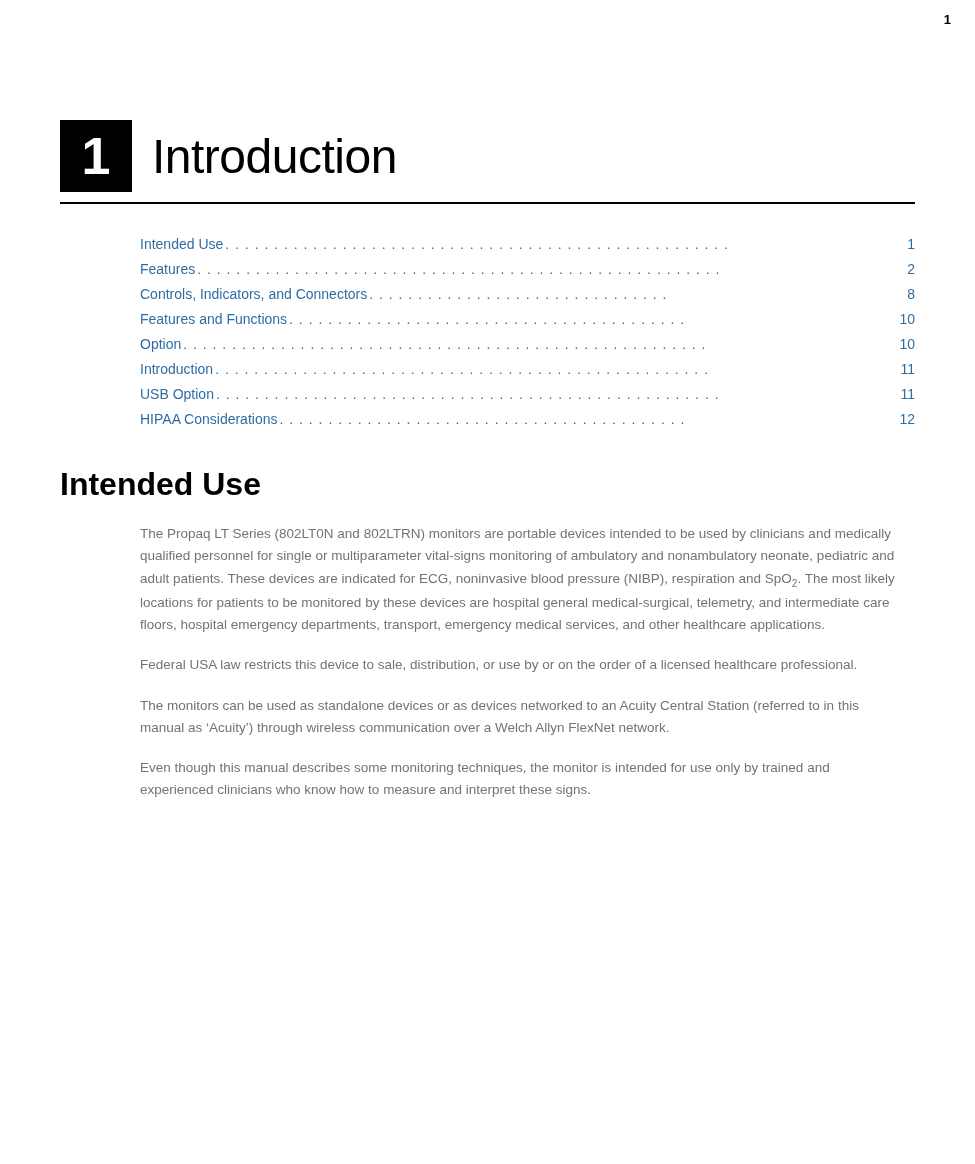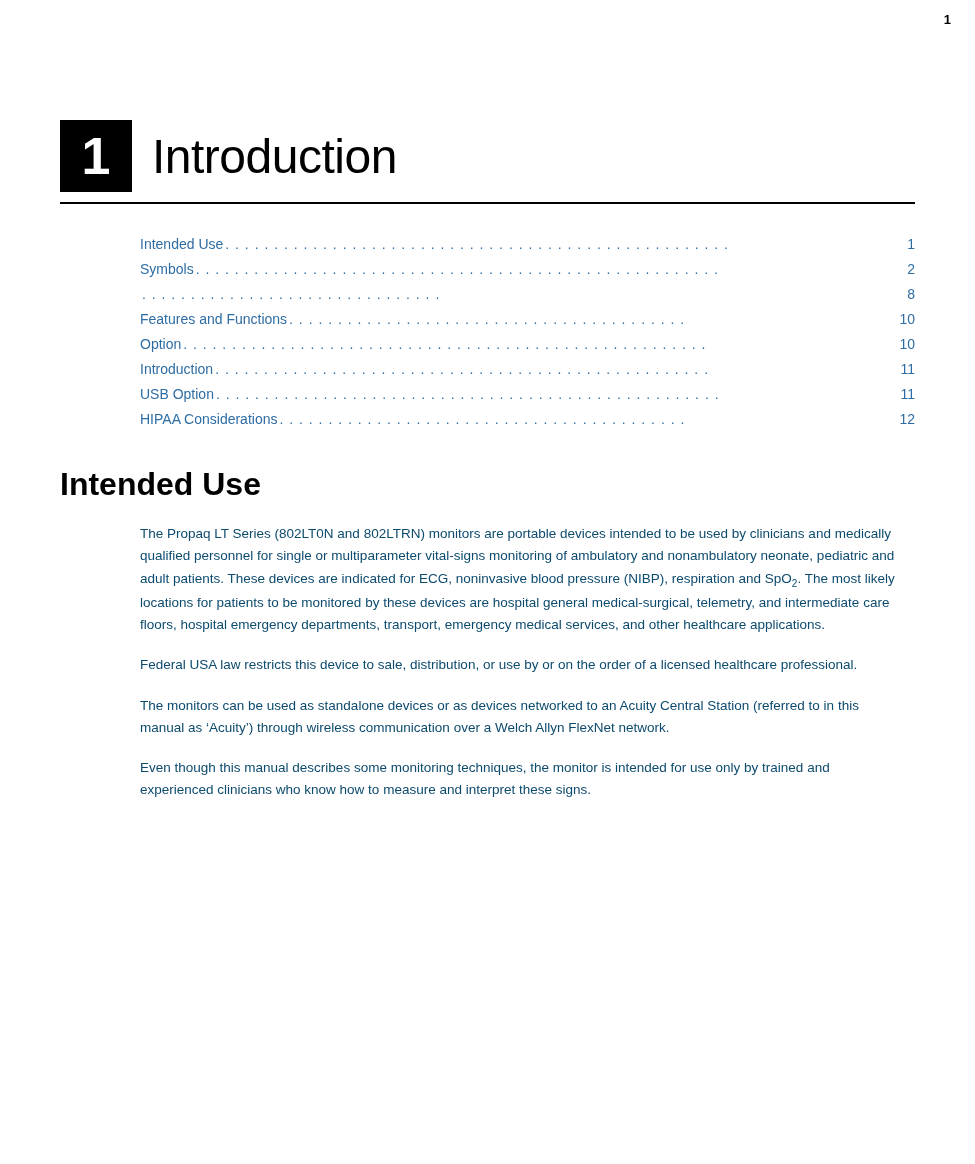--- a/index.html
+++ b/index.html
@@ -101,21 +101,21 @@
       margin-bottom: 20px;
       color: #000000;
     }
 
     .body-text {
       font-size: 13.5px;
       line-height: 1.65;
       margin-left: 140px;
       margin-right: 76px;
       margin-bottom: 18px;
-      color: #0c4a6e;
+      color: #737373;
     }
 
     .body-text .sub2 {
       vertical-align: sub;
       font-size: 10px;
     }
   </style>
 </head>
 <body>
 
@@ -127,25 +127,26 @@
 </div>
 
 <div class="toc-section">
 
 <div class="toc-item">
       <span class="toc-link">Intended Use</span>
       <span class="toc-dots"> . . . . . . . . . . . . . . . . . . . . . . . . . . . . . . . . . . . . . . . . . . . . . . . . . . . .</span>
       <span class="toc-page">1</span>
     </div>
     <div class="toc-item">
-      <span class="toc-link">Symbols</span>
+      <span class="toc-link">Features</span>
       <span class="toc-dots"> . . . . . . . . . . . . . . . . . . . . . . . . . . . . . . . . . . . . . . . . . . . . . . . . . . . . . .</span>
       <span class="toc-page">2</span>
     </div>
     <div class="toc-item">
+      <span class="toc-link">Controls, Indicators, and Connectors</span>
       <span class="toc-dots">  . . . . . . . . . . . . . . . . . . . . . . . . . . . . . . .</span>
       <span class="toc-page">8</span>
     </div>
     <div class="toc-item">
       <span class="toc-link">Features and Functions</span>
       <span class="toc-dots"> . . . . . . . . . . . . . . . . . . . . . . . . . . . . . . . . . . . . . . . . .</span>
       <span class="toc-page">10</span>
     </div>
     <div class="toc-item">
       <span class="toc-link">Option</span>

